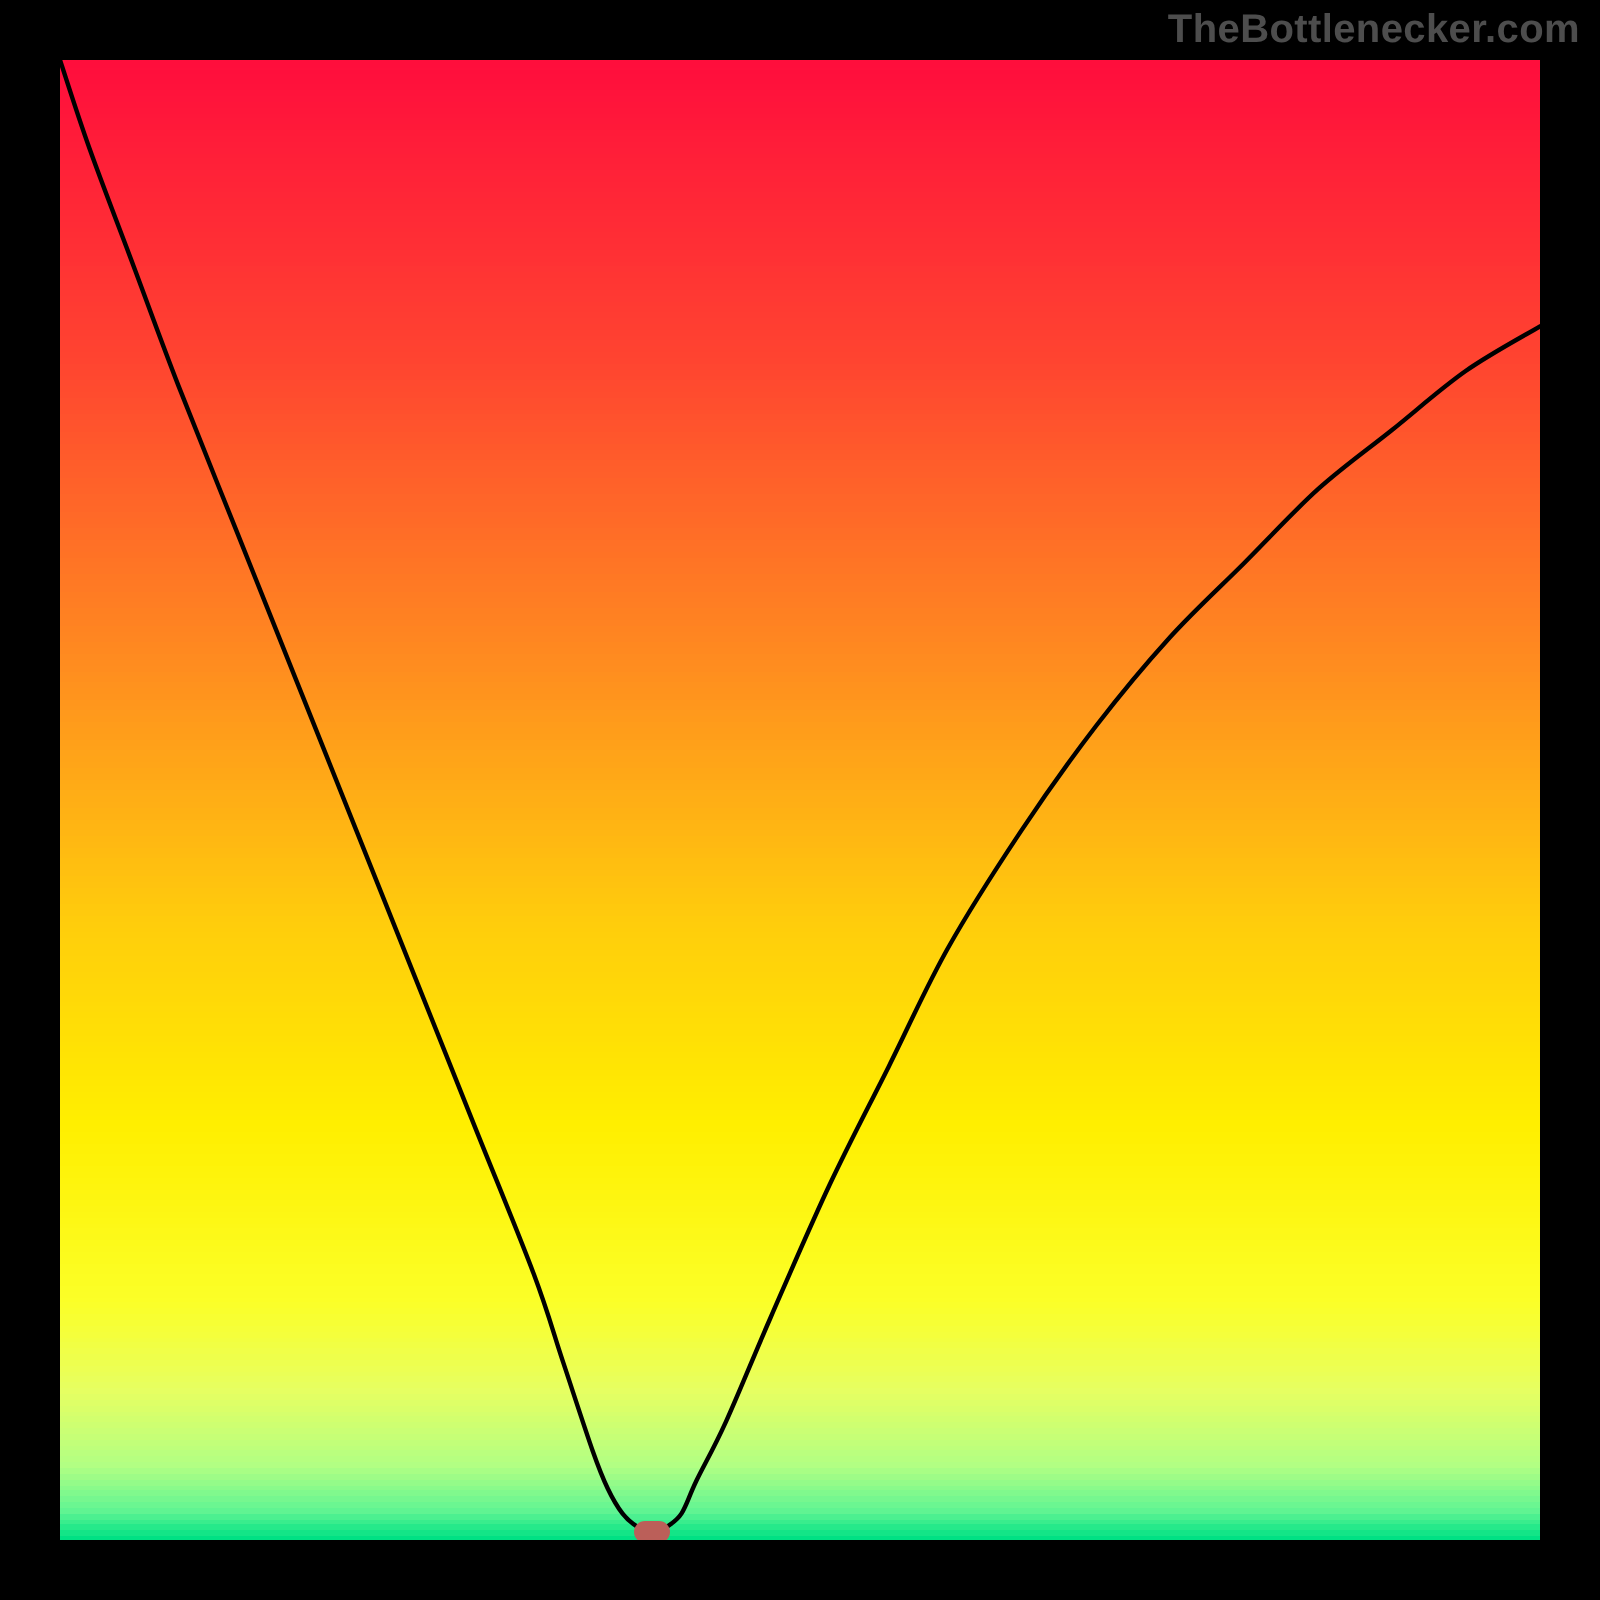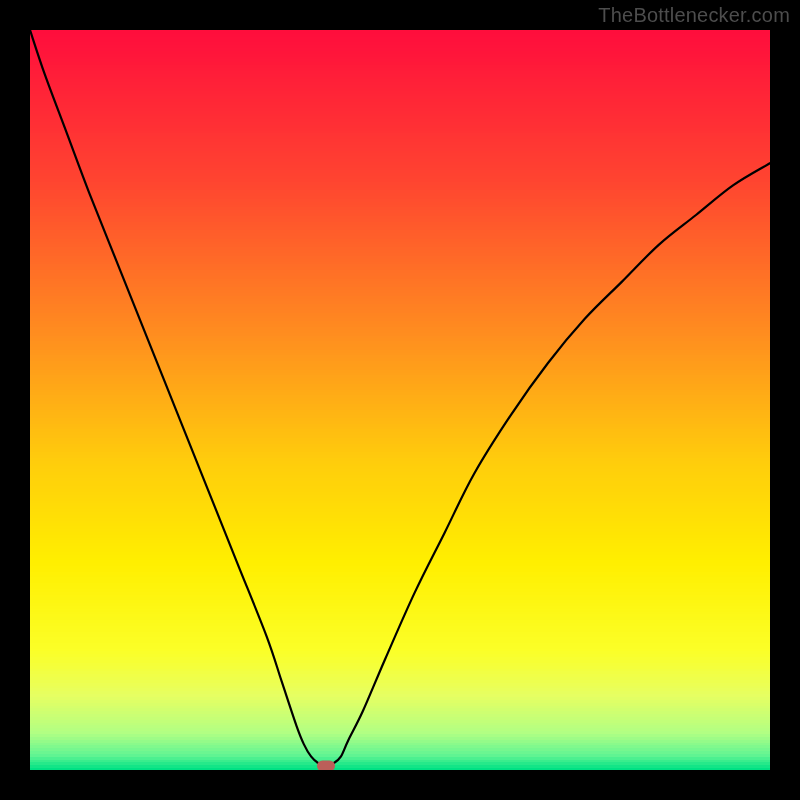--- a/index.html
+++ b/index.html
@@ -16,21 +16,21 @@
     width: 800px;
     height: 800px;
     background: #000;
   }
   .watermark {
     position: absolute;
     top: 4px;
     right: 10px;
     color: #4d4d4d;
     font-size: 20px;
-    font-weight: 400;
+    font-weight: 700;
     letter-spacing: 0.2px;
     z-index: 5;
   }
   .plot-area {
     position: absolute;
     left: 30px;
     top: 30px;
     width: 740px;
     height: 740px;
     overflow: hidden;

